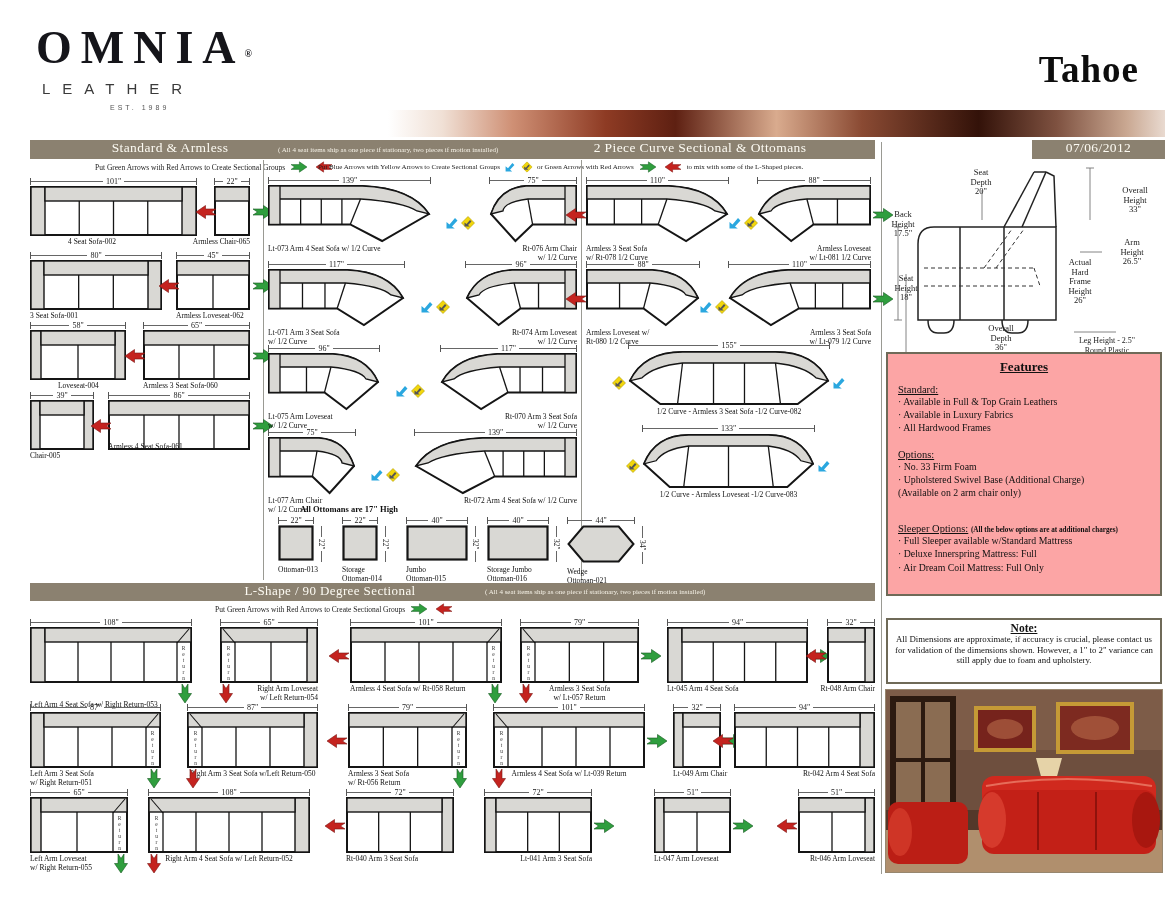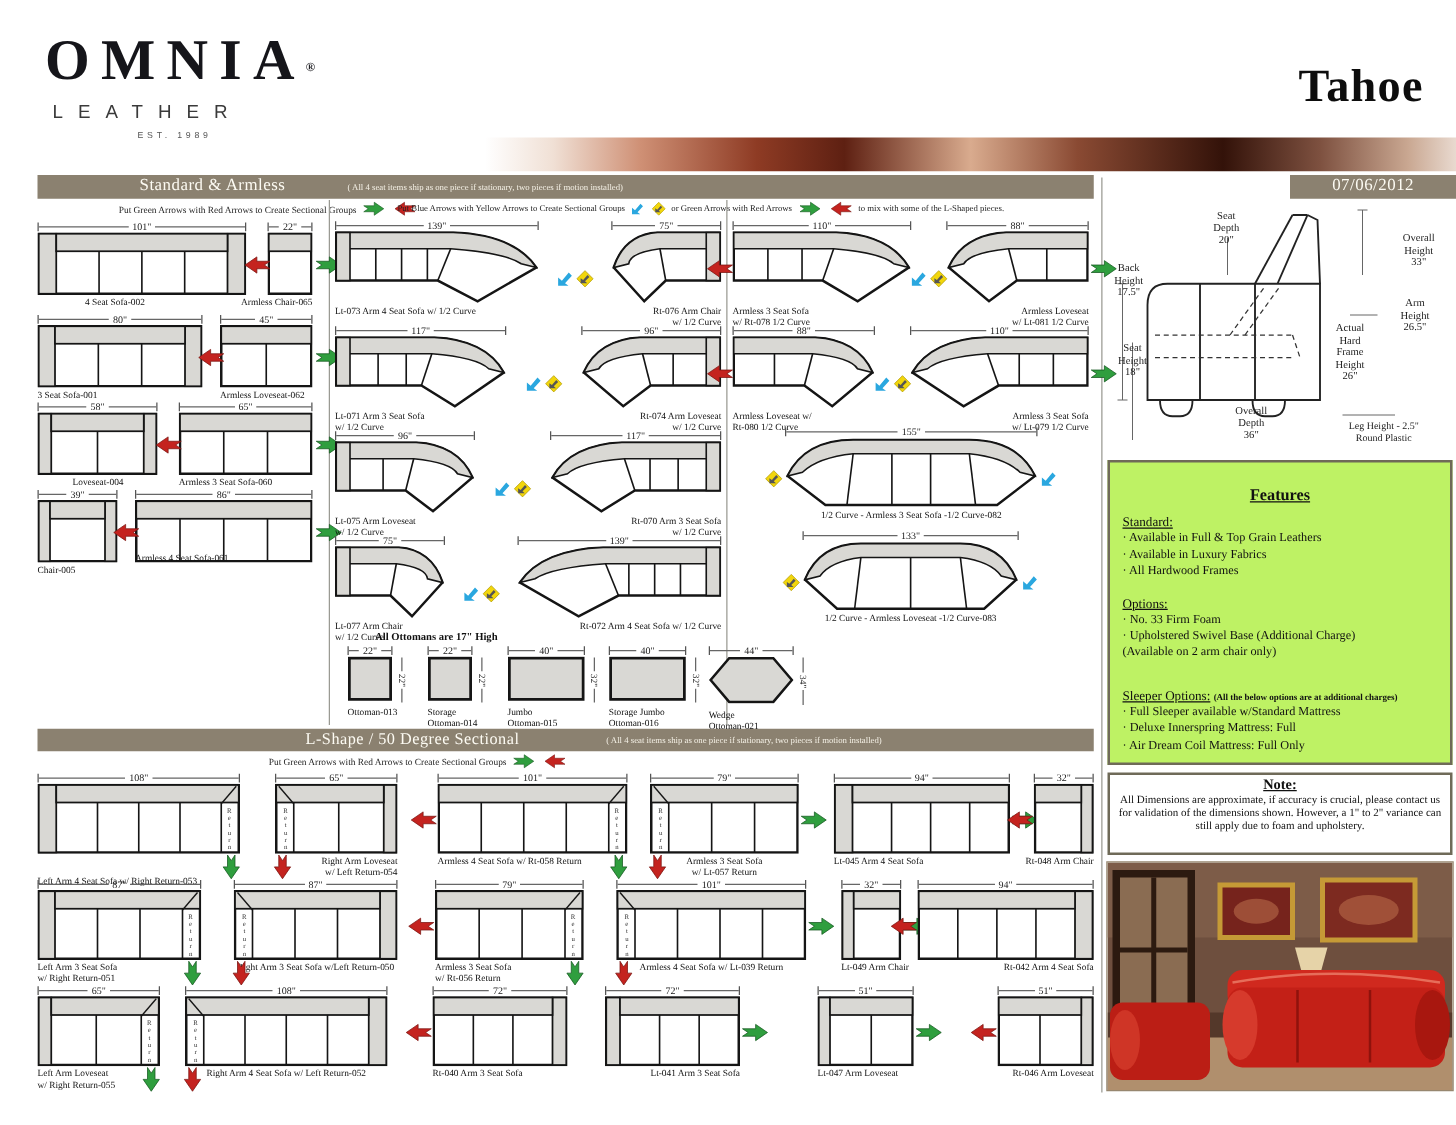--- a/index.html
+++ b/index.html
@@ -44,21 +44,21 @@
 
   #ott-note{position:absolute;left:300px;top:504px;font-size:8.5px;font-weight:bold}
   .vdim{position:absolute;display:flex;flex-direction:column;align-items:center}
   .vdim .vl{width:1px;flex:1;background:#666}
   .vdim .vt{writing-mode:vertical-rl;font-size:7.5px;padding:2px 0;color:#222}
 
   
   #side-diagram{position:absolute;left:884px;top:156px;width:280px;height:208px}
   .sd-label{position:absolute;font-size:8.5px;line-height:9.5px;text-align:center;white-space:pre-line;color:#222}
 
-  #features-box{position:absolute;left:886px;top:368px;width:276px;height:244px;border:2.5px solid #6f6a58;padding:18px 10px;background:#bef264}
+  #features-box{position:absolute;left:886px;top:352px;width:276px;height:244px;border:2.5px solid #6f6a58;padding:5px 10px;background:#fca5a5}
   #features-box .fbox-title{text-align:center;font-size:13px;font-weight:bold;text-decoration:underline;margin-bottom:5px}
   .fhead{margin-top:9px;font-size:10.5px}
   .u{text-decoration:underline}
   .fline{font-size:9.8px;line-height:13.2px}
   .fsmall{font-size:7.2px;font-weight:bold}
   #sleeper-group{margin-top:24px}
 
   #note-box{position:absolute;left:886px;top:618px;width:276px;height:66px;border:2.5px solid #6f6a58;padding:2px 6px;background:#fff}
   #note-box .nbox-title{text-align:center;font-size:11.5px;font-weight:bold;text-decoration:underline}
   #note-box .nbox-text{font-size:8.8px;line-height:10.6px;text-align:center}
@@ -75,26 +75,27 @@
     <div class="sub">LEATHER</div>
     <div class="est">EST. 1989</div>
   </div>
 
   <div id="page-title">Tahoe</div>
   <div id="leather-strip"></div>
 
   <div id="bar1" class="hbar">
     <span class="t" style="left:40px;width:200px;text-align:center">Standard &amp; Armless</span>
     <span class="n" style="left:248px">( All 4 seat items ship as one piece if stationary, two pieces if motion installed)</span>
+    <span class="t" style="left:505px;width:330px;text-align:center">2 Piece Curve Sectional &amp; Ottomans</span>
   </div>
   <div id="bar-date" class="hbar">
     <span class="t" style="left:0;width:133px;text-align:center">07/06/2012</span>
   </div>
   <div id="bar2" class="hbar">
-    <span class="t" style="left:150px;width:300px;text-align:center;font-size:13px">L-Shape / 50 Degree Sectional</span>
+    <span class="t" style="left:150px;width:300px;text-align:center;font-size:13px">L-Shape / 90 Degree Sectional</span>
     <span class="n" style="left:455px;top:5px">( All 4 seat items ship as one piece if stationary, two pieces if motion installed)</span>
   </div>
 
   <div id="leg1" class="leg">
     <span>Put Green Arrows with Red Arrows to Create Sectional Groups</span>
     <span>
         <svg width="22" height="16" viewBox="0 0 22 16">
           <path d="M21 8 L11.5 1.5 L11.5 5 L1 5 L5.5 8 L1 11 L11.5 11 L11.5 14.5 Z" fill="#2f9e3e" stroke="#14571f" stroke-width="0.6"></path>
         </svg>
       </span>

